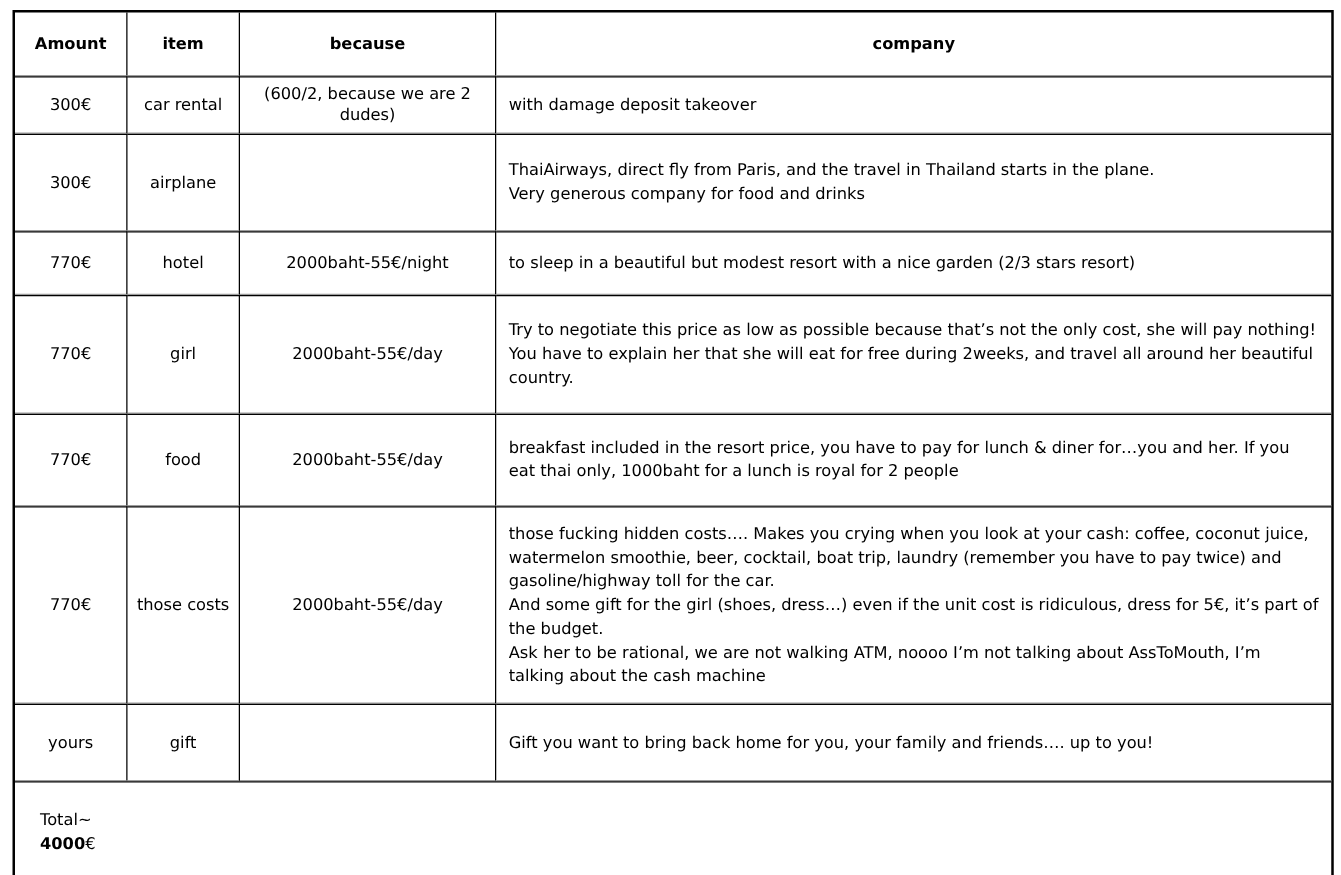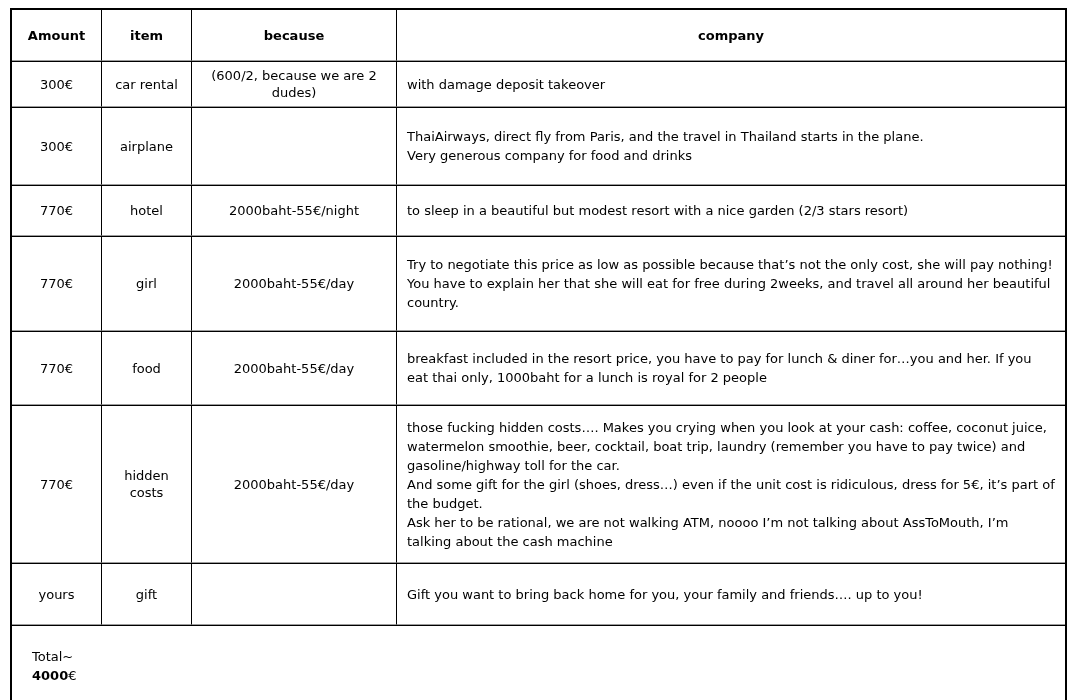--- a/index.html
+++ b/index.html
@@ -118,21 +118,21 @@
         <td class="c-comment">Try to negotiate this price as low as possible because that’s not the only cost, she will pay nothing! You have to explain her that she will eat for free during 2weeks, and travel all around her beautiful country.</td>
       </tr>
       <tr class="rh-food">
         <td class="c-amount">770€</td>
         <td class="c-item">food</td>
         <td class="c-details">2000baht-55€/day</td>
         <td class="c-comment">breakfast included in the resort price, you have to pay for lunch &amp; diner for…you and her. If you eat thai only, 1000baht for a lunch is royal for 2 people</td>
       </tr>
       <tr class="rh-hidden">
         <td class="c-amount">770€</td>
-        <td class="c-item">hidden costs</td>
+        <td class="c-item">those costs</td>
         <td class="c-details">2000baht-55€/day</td>
         <td class="c-comment">those fucking hidden costs…. Makes you crying when you look at your cash: coffee, coconut juice, watermelon smoothie, beer, cocktail, boat trip, laundry (remember you have to pay twice) and gasoline/highway toll for the car.
 And some gift for the girl (shoes, dress…) even if the unit cost is ridiculous, dress for 5€, it’s part of the budget.
 Ask her to be rational, we are not walking ATM, noooo I’m not talking about AssToMouth, I’m talking about the cash machine</td>
       </tr>
       <tr class="rh-gift">
         <td class="c-amount">yours</td>
         <td class="c-item">gift</td>
         <td class="c-details"></td>
         <td class="c-comment">Gift you want to bring back home for you, your family and friends…. up to you!</td>

